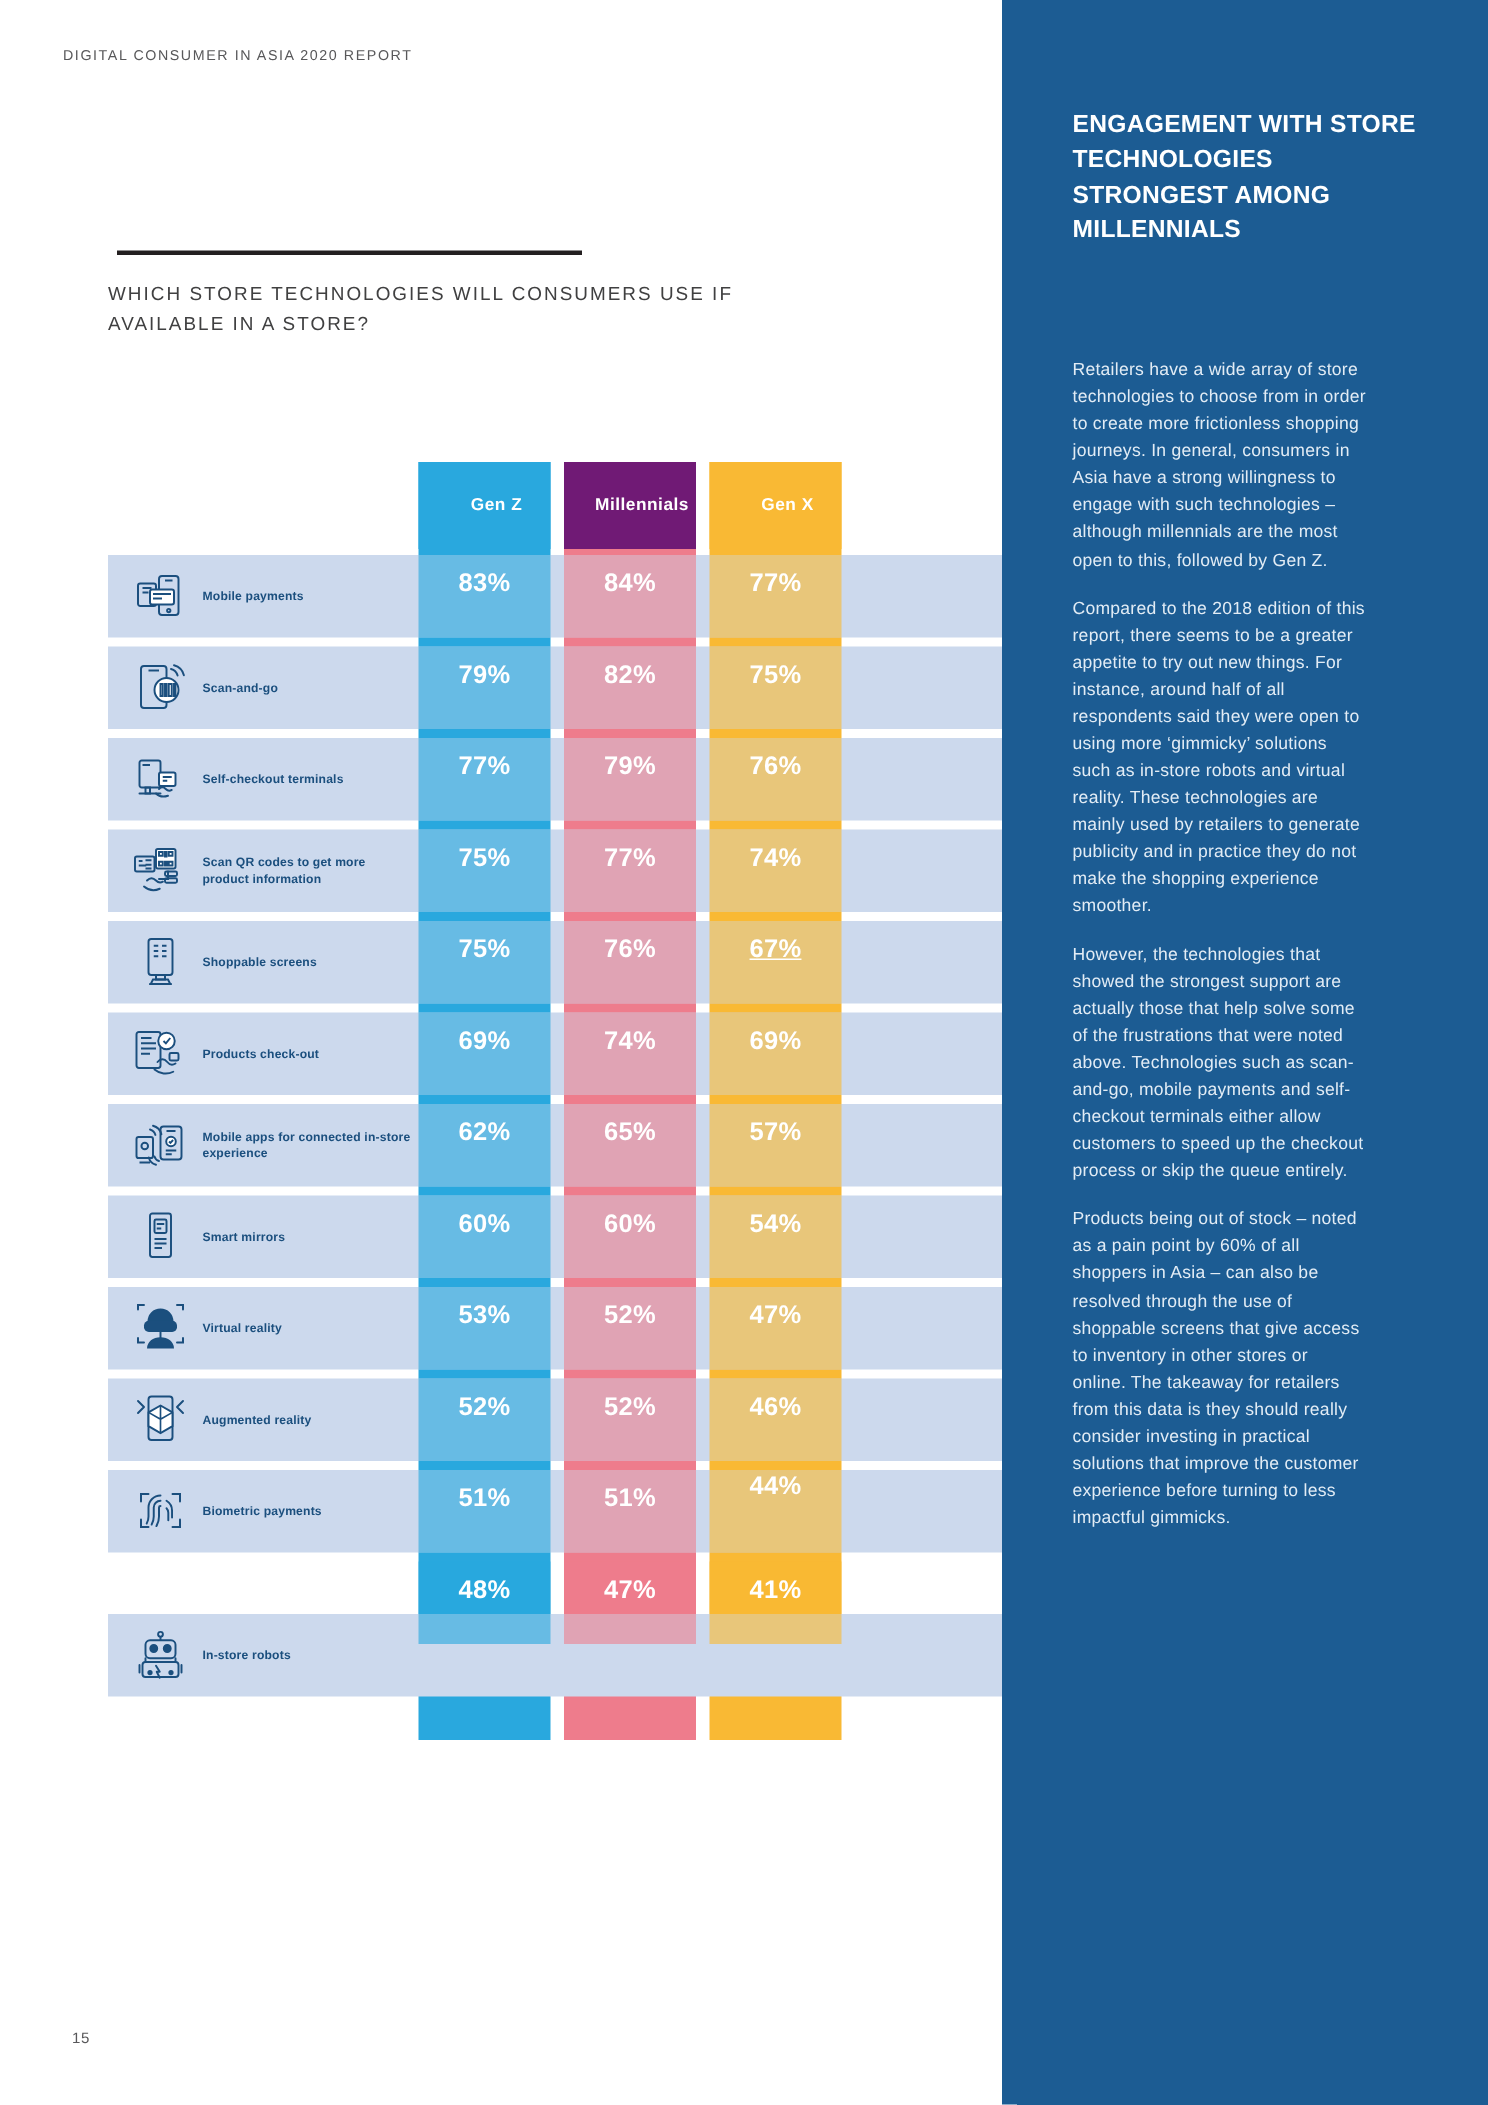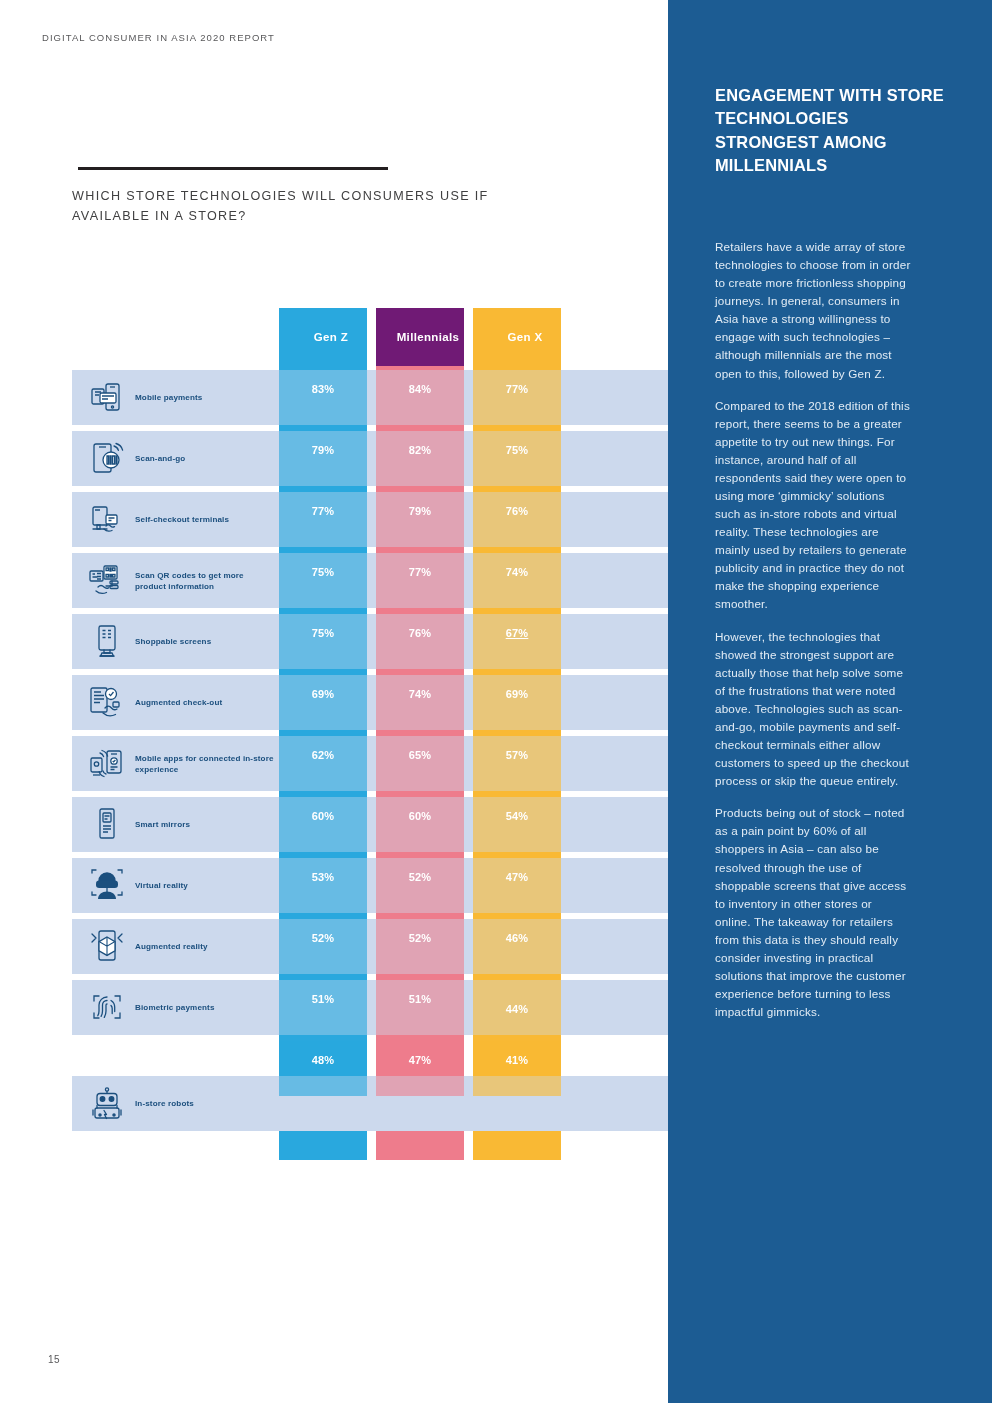--- a/index.html
+++ b/index.html
@@ -64,42 +64,42 @@
   }
   .row-label{
     position:absolute; left:63px; top:50%; transform:translateY(-50%);
     width:140px;
     font-size:8.1px; font-weight:bold; color:#1b4f7e;
     line-height:1.42; letter-spacing:.12px;
   }
   .cell{
     position:absolute; width:88px; height:37px;
     display:flex; align-items:center; justify-content:center;
-    color:#ffffff; font-size:11px; font-weight:bold; letter-spacing:.2px;
+    color:#ffffff; font-size:17px; font-weight:bold; letter-spacing:.2px;
     z-index:4;
   }
   .cell.c0{ left:207px; }
   .cell.c1{ left:304px; }
   .cell.c2{ left:401px; }
 
   
   .tint{ position:absolute; width:88px; height:55px; z-index:3; }
   .tint.c0{ left:207px; background:rgba(41,168,222,.62); }
   .tint.c1{ left:304px; background:rgba(238,124,140,.58); }
   .tint.c2{ left:401px; background:rgba(249,185,52,.62); }
 
   svg{ display:block; }
 
   
   .sidebar{
     position:absolute; left:668px; top:0; width:324px; height:1403px;
     background:#1c5c93;
   }
   .sidebar-heading{
-    position:absolute; left:47px; top:84px; width:230px;
+    position:absolute; left:47px; top:72px; width:230px;
     color:#ffffff; font-weight:bold; font-size:16.4px;
     line-height:1.42; letter-spacing:.2px; text-transform:uppercase;
   }
   .sidebar-body{
     position:absolute; left:47px; top:238px; width:196px;
     color:#e2ecf5; font-size:11.7px; line-height:1.545;
     letter-spacing:.18px;
   }
   .sidebar-body p{ margin-bottom:14px; }
 </style>
@@ -233,21 +233,21 @@
             <svg viewBox="0 0 42 42" fill="none" stroke="#1b4f7e" stroke-width="1.3">
     <rect x="5" y="6" width="16" height="24" rx="1.6"></rect>
     <path d="M8 10h7M8 13.5h10M8 17h10M8 20.5h6"></path>
     <circle cx="25" cy="12" r="5.5" fill="#fff"></circle>
               <path d="M23 12l1.6 1.6L27.5 10"></path>
     <path d="M19 26c2-2.5 4.5-2.5 6.5 0 1.6 2 3.6 2.2 5.5 1" stroke-linecap="round"></path>
     <path d="M17 31c3.5 3 8.5 3.5 12.5 1.5" stroke-linecap="round"></path>
     <rect x="27" y="20" width="6" height="5" rx="1"></rect>
             </svg>
           </div>
-          <div class="row-label">Augmented check-out</div>
+          <div class="row-label">Products check-out</div>
         </div>
         <div class="tint c0" style="top: 377px;"></div>
         <div class="cell c0" style="top: 377px;">69%</div>
         <div class="tint c1" style="top: 377px;"></div>
         <div class="cell c1" style="top: 377px;">74%</div>
         <div class="tint c2" style="top: 377px;"></div>
         <div class="cell c2" style="top: 377px;">69%</div>
         <div class="row" style="top: 438px;">
           <div class="row-icon">
             <svg viewBox="0 0 42 42" fill="none" stroke="#1b4f7e" stroke-width="1.3">
@@ -333,21 +333,21 @@
     <path d="M25 13.5c2.3 1.4 3.7 3.9 3.7 6.6v4.5M25 18.5c.8.8 1.2 1.9 1.2 3v5" stroke-linecap="round"></path>
             </svg>
           </div>
           <div class="row-label">Biometric payments</div>
         </div>
         <div class="tint c0" style="top: 682px;"></div>
         <div class="cell c0" style="top: 682px;">51%</div>
         <div class="tint c1" style="top: 682px;"></div>
         <div class="cell c1" style="top: 682px;">51%</div>
         <div class="tint c2" style="top: 682px;"></div>
-        <div class="cell c2" style="top: 692px;">44%</div>
+        <div class="cell c2" style="top: 674px;">44%</div>
         <div class="row" style="top: 778px;">
           <div class="row-icon">
             <svg viewBox="0 0 42 42" fill="none" stroke="#1b4f7e" stroke-width="1.3">
     <circle cx="21" cy="6.5" r="1.6"></circle>
               <path d="M21 8v2.5"></path>
     <rect x="11" y="10.5" width="20" height="12" rx="3"></rect>
     <circle cx="16.5" cy="16" r="2.3" fill="#1b4f7e"></circle>
               <circle cx="25.5" cy="16" r="2.3" fill="#1b4f7e"></circle>
     <rect x="9" y="25" width="24" height="10" rx="2"></rect>
     <path d="M18 27.5l2.5 4h-2l2 4" stroke-linecap="round" stroke-linejoin="round"></path>

